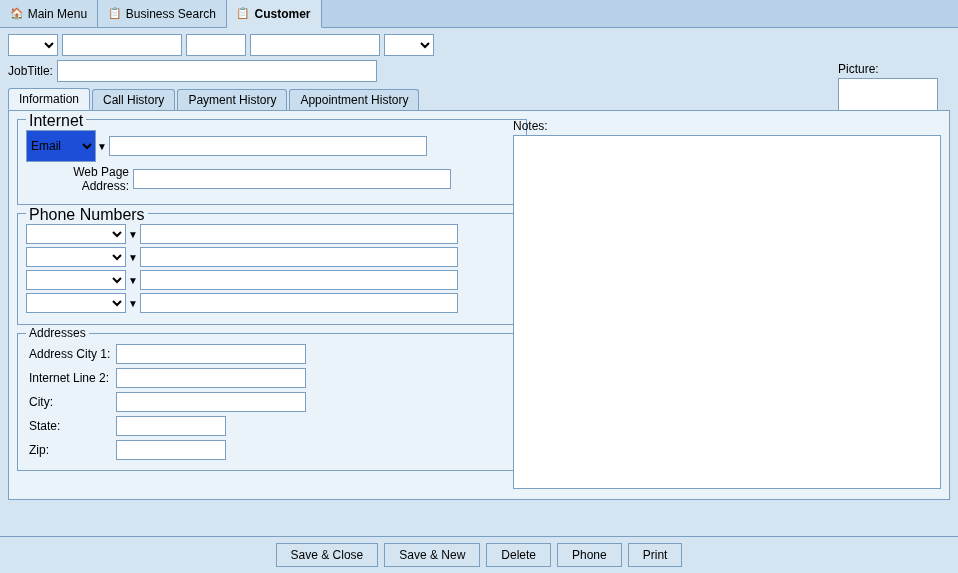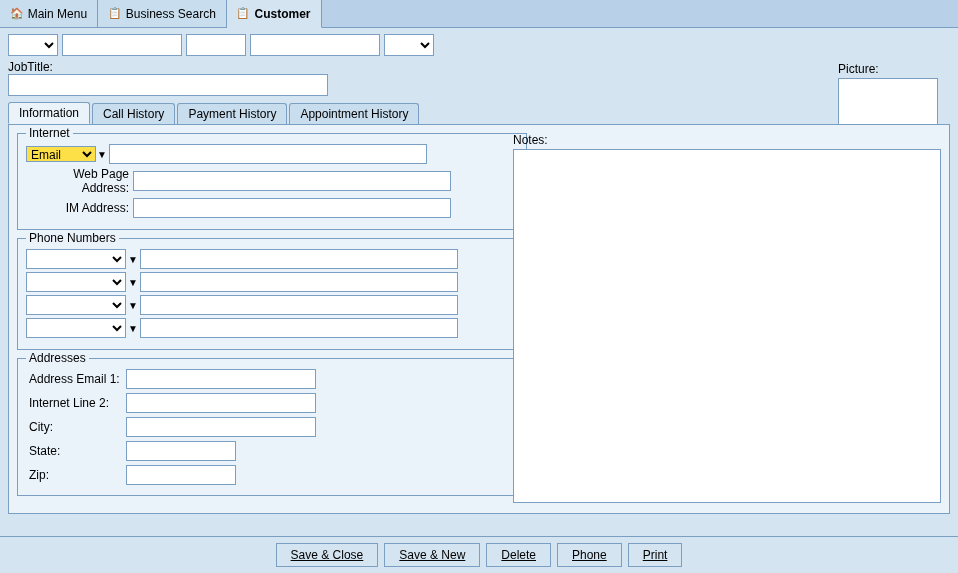--- a/index.html
+++ b/index.html
@@ -33,21 +33,21 @@
       margin-bottom: 4px;
     }
     .top-form input[type="text"] {
       border: 1px solid #7a9fc2; background: white; padding: 1px 3px; height: 22px;
     }
     .top-form select {
       border: 1px solid #7a9fc2; background: white; height: 22px; font-size: 12px;
     }
 
     .job-title-row {
-      display: flex; align-items: flex-start; margin-bottom: 6px; flex-direction: column;
+      display: flex; align-items: center; margin-bottom: 6px;
     }
     .job-title-row label { margin-right: 4px; }
     .job-title-row input { border: 1px solid #7a9fc2; background: white; height: 22px; width: 320px; padding: 1px 3px; }
 
     
     .picture-container {
       position: absolute;
       top: 34px;
       right: 10px;
       width: 110px;
@@ -83,27 +83,27 @@
     
     .section-group {
       border: 1px solid #7a9fc2;
       padding: 4px 8px 8px;
       margin-bottom: 8px;
       position: relative;
       background: #eaf2fa;
     }
     .section-group-legend {
       position: absolute; top: -8px; left: 8px;
-      background: #eaf2fa; padding: 0 3px; font-size: 12px;
+      background: #eaf2fa; padding: 0 3px; font-size: 16px;
     }
 
     .email-row {
       display: flex; align-items: center; margin-bottom: 3px;
     }
-    .email-select { border: 1px solid #7a9fc2; background: #fde047; height: 16px; font-size: 12px; width: 70px; }
+    .email-select { border: 1px solid #7a9fc2; background: #1d4ed8; height: 32px; font-size: 12px; width: 70px; }
     .email-input { border: 1px solid #7a9fc2; background: white; height: 20px; width: 318px; padding: 1px 3px; font-size: 12px; margin-left: 2px; }
 
     .web-row, .im-row {
       display: flex; align-items: center; margin-bottom: 3px;
     }
     .web-label { width: 103px; text-align: right; margin-right: 4px; }
     .web-input { border: 1px solid #7a9fc2; background: white; height: 20px; width: 318px; padding: 1px 3px; font-size: 12px; }
 
     
     .phone-row {
@@ -154,21 +154,21 @@
     .bottom-bar {
       display: flex; justify-content: center; gap: 6px;
       padding: 6px 0;
       border-top: 1px solid #7a9fc2;
       background: #d4e4f0;
       position: absolute;
       bottom: 0; left: 0; right: 0;
     }
     .btn {
       padding: 3px 14px; border: 1px solid #7a9fc2; background: #d4e4f0;
-      font-size: 12px; cursor: pointer; height: 24px; text-decoration: underline;
+      font-size: 12px; cursor: pointer; height: 24px;
     }
 
     select { font-size: 12px; }
 
     .left-panel {
       width: 510px;
     }
   </style>
 </head>
 <body>
@@ -239,24 +239,20 @@
           </select>
           <span style="font-size:10px; margin-left:1px;">▼</span>
           <input type="text" class="email-input" style="">
         </div>
 
         <div class="web-row">
           <span class="web-label">Web Page Address:</span>
           <input type="text" class="web-input" style="">
         </div>
 
-        <div class="im-row">
-          <span class="web-label">IM Address:</span>
-          <input type="text" class="web-input" style="">
-        </div>
       </div>
 
       <div class="section-group">
         <div class="section-group-legend">Phone Numbers</div>
         <div style="margin-top:6px;">
           <div class="phone-row">
             <select class="phone-select"><option></option></select>
             <span style="font-size:10px; margin-right:2px;">▼</span>
             <input type="text" class="phone-input" style="">
           </div>
@@ -278,21 +274,21 @@
         </div>
       </div>
 
       <div class="addresses-section">
         <div class="addresses-legend">Addresses</div>
         <div class="addr-top" style="margin-top:4px;">
           <div class="addr-fields">
             <table>
               <tbody>
                   <tr>
-                <td><label>Address Email 1:</label></td>
+                <td><label>Address City 1:</label></td>
                 <td><input type="text" style="width: 190px;"></td>
               </tr>
               <tr>
                 <td><label>Internet Line 2:</label></td>
                 <td><input type="text" style="width: 190px;"></td>
               </tr>
               <tr>
                 <td><label>City:</label></td>
                 <td><input type="text" style="width: 190px;"></td>
               </tr>

